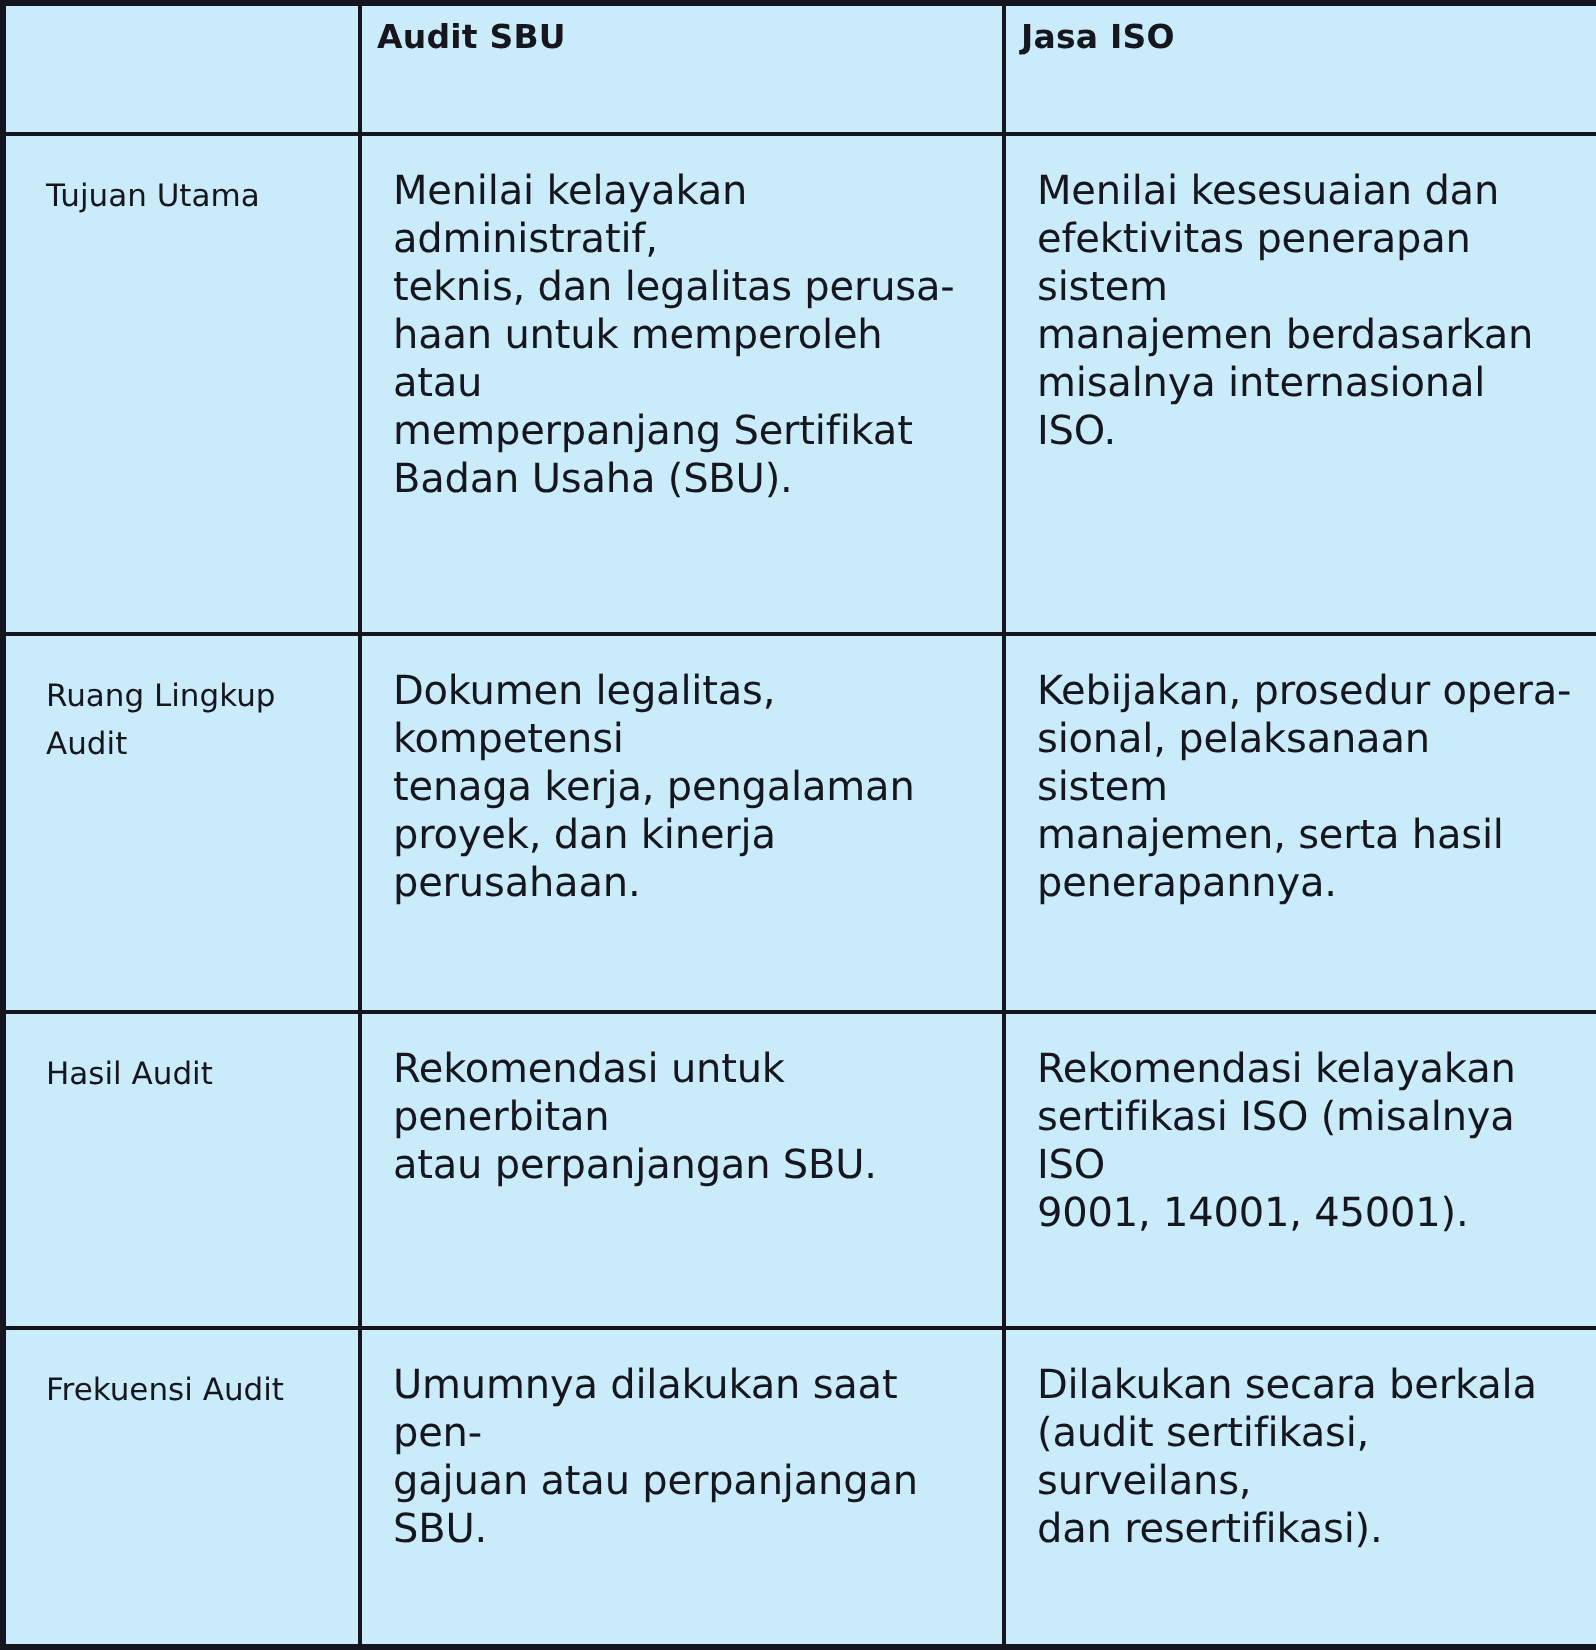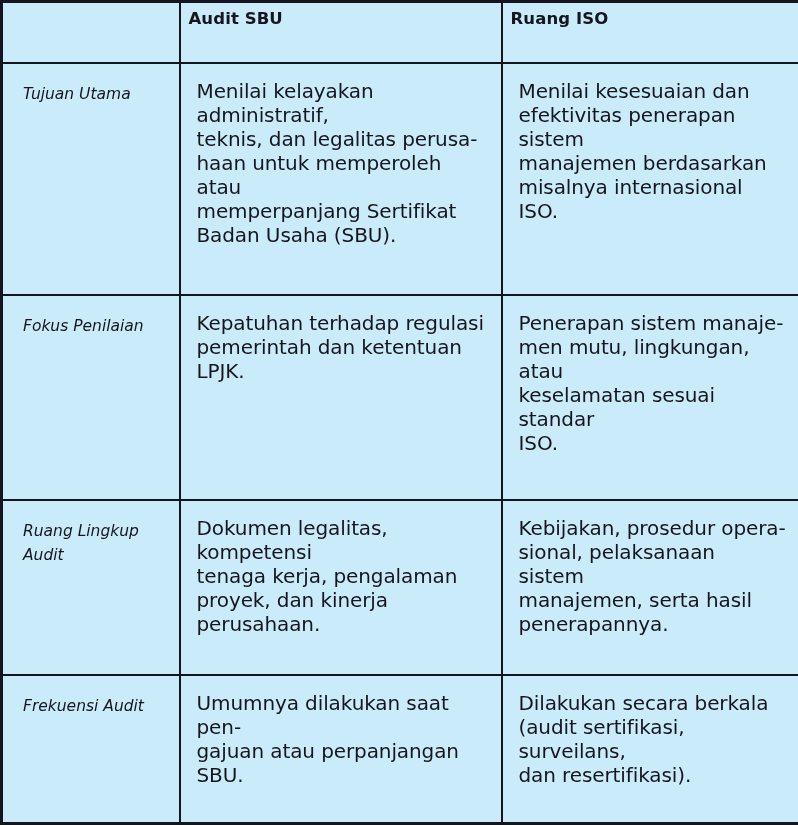--- a/index.html
+++ b/index.html
@@ -34,21 +34,20 @@
     font-weight: bold;
     letter-spacing: 0.1px;
     height: 52px;
     padding: 6px 8px;
   }
   td.row-label {
     font-size: 15.5px;
     padding: 18px 10px 10px 20px;
     line-height: 24px;
     white-space: pre-line;
-    font-style: italic;
   }
   td.cell-body {
     font-size: 20px;
     line-height: 24px;
     padding: 15px 12px 12px 16px;
     white-space: pre-line;
     letter-spacing: -0.1px;
   }
   col.c-label { width: 178px; }
   col.c-sbu   { width: 322px; }
@@ -68,54 +67,52 @@
   <table class="compare">
     <colgroup>
       <col class="c-label">
       <col class="c-sbu">
       <col class="c-iso">
     </colgroup>
     <tbody>
         <tr>
       <th class="col-head"></th>
       <th class="col-head">Audit SBU</th>
-      <th class="col-head">Ruang ISO</th>
+      <th class="col-head">Jasa ISO</th>
     </tr>
     <tr class="r-tujuan">
       <td class="row-label">Tujuan Utama</td>
       <td class="cell-body">Menilai kelayakan administratif,
 teknis, dan legalitas perusa-
 haan untuk memperoleh atau
 memperpanjang Sertifikat
 Badan Usaha (SBU).</td>
       <td class="cell-body">Menilai kesesuaian dan
 efektivitas penerapan sistem
 manajemen berdasarkan
 misalnya internasional ISO.</td>
     </tr>
-    <tr class="r-fokus">
-      <td class="row-label">Fokus Penilaian</td>
-      <td class="cell-body">Kepatuhan terhadap regulasi
-pemerintah dan ketentuan
-LPJK.</td>
-      <td class="cell-body">Penerapan sistem manaje-
-men mutu, lingkungan, atau
-keselamatan sesuai standar
-ISO.</td>
-    </tr>
     <tr class="r-ruang">
       <td class="row-label">Ruang Lingkup
 Audit</td>
       <td class="cell-body">Dokumen legalitas, kompetensi
 tenaga kerja, pengalaman
 proyek, dan kinerja perusahaan.</td>
       <td class="cell-body">Kebijakan, prosedur opera-
 sional, pelaksanaan sistem
 manajemen, serta hasil
 penerapannya.</td>
+    </tr>
+    <tr class="r-hasil">
+      <td class="row-label">Hasil Audit</td>
+      <td class="cell-body">Rekomendasi untuk penerbitan
+atau perpanjangan SBU.</td>
+      <td class="cell-body">Rekomendasi kelayakan
+sertifikasi ISO (misalnya ISO
+9001, 14001, 45001).</td>
     </tr>
     <tr class="r-frekuensi">
       <td class="row-label">Frekuensi Audit</td>
       <td class="cell-body">Umumnya dilakukan saat pen-
 gajuan atau perpanjangan SBU.</td>
       <td class="cell-body">Dilakukan secara berkala
 (audit sertifikasi, surveilans,
 dan resertifikasi).</td>
     </tr>
 

